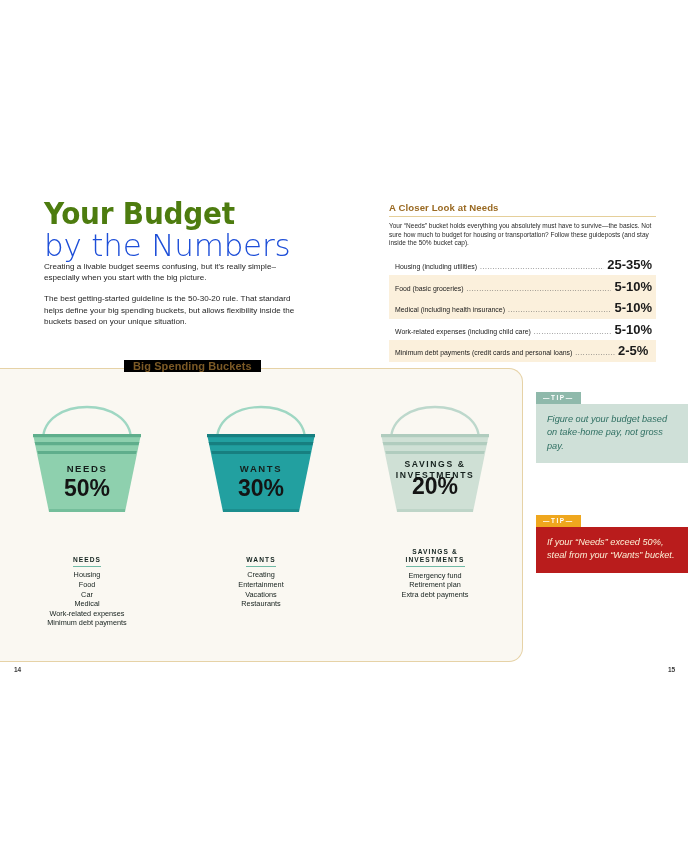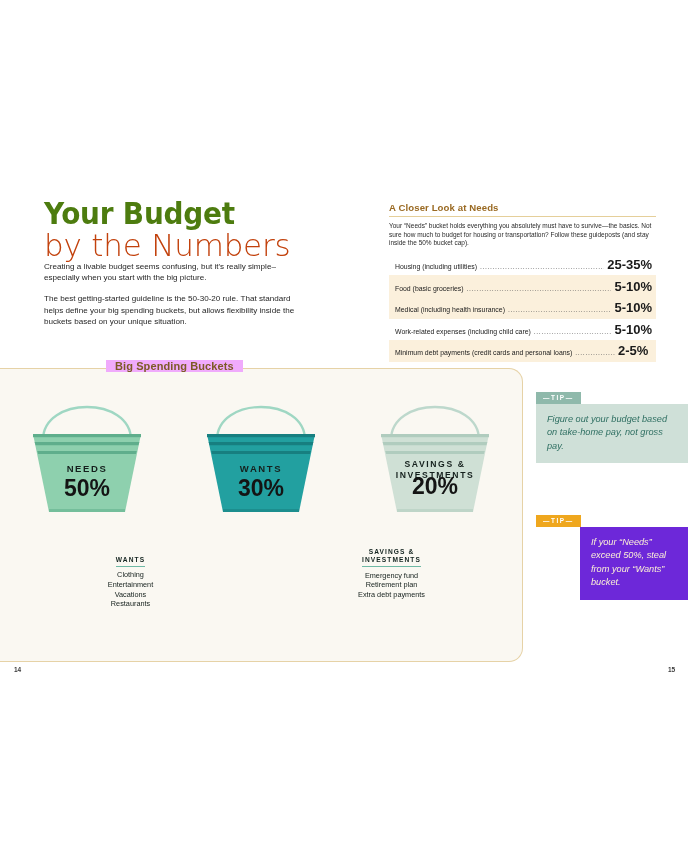--- a/index.html
+++ b/index.html
@@ -17,21 +17,21 @@
   }
   
   #title-block{position:absolute;left:44px;top:18px;width:310px;}
   .t-line1{
     font-size:31px;line-height:30px;font-weight:bold;
     color:#4d7c0f;letter-spacing:-.2px;
     font-family:"DejaVu Sans Condensed","Liberation Sans",sans-serif;
   }
   .t-line2{
     font-size:31px;line-height:34px;
-    color:#c2410c;letter-spacing:-.2px;font-weight:300;
+    color:#1d4ed8;letter-spacing:-.2px;font-weight:300;
     font-family:"DejaVu Sans","Liberation Sans",sans-serif;
   }
   #intro{position:absolute;left:44px;top:81px;width:262px;}
   #intro p{
     margin:0 0 10px 0;font-size:8.1px;line-height:11.2px;
     color:#1f1f1f;font-family:"Liberation Sans",sans-serif;
   }
   
   #closer{position:absolute;left:389px;top:22px;width:267px;}
   #closer-title{
@@ -58,22 +58,22 @@
     min-width:34px;text-align:left;
   }
   
   #buckets-panel{
     position:absolute;left:-16px;top:188px;width:538px;height:292px;
     border:1.4px solid #e6d2a6;border-left:none;
     border-radius:0 14px 14px 0;
     background:#faf8f2;
   }
   #panel-title{
-    position:absolute;left:106px;top:180px;
-    background:#f0abfc;padding:0 9px;
+    position:absolute;left:124px;top:180px;
+    background:#000000;padding:0 9px;
     font-size:11px;font-weight:bold;color:#7c5a26;
     letter-spacing:.1px;
   }
   
   #bucket-row{
     position:absolute;left:0;top:208px;width:522px;height:130px;
     display:flex;justify-content:space-around;align-items:flex-end;
   }
   .bucket-wrap{width:150px;position:relative;height:130px;}
   .bucket-svg{display:block;margin:0 auto;}
@@ -105,21 +105,21 @@
   .tip-body{
     font-size:9.2px;line-height:13.4px;
     font-style:italic;
     padding:9px 10px 10px 11px;
   }
   #tip1{left:536px;top:206px;}
   #tip1 .tip-label{background:#8fb9ab;}
   #tip1 .tip-body{background:#cfe0d8;color:#2f6f62;}
   #tip2{left:536px;top:329px;}
   #tip2 .tip-label{background:#efa71e;}
-  #tip2 .tip-body{background:#6d28d9;color:#fcf0d6;margin-left:44px;}
+  #tip2 .tip-body{background:#b91c1c;color:#fcf0d6;}
   
   .folio{
     position:absolute;font-size:6.5px;font-weight:bold;color:#3b3b3b;
   }
   #folio-left{left:14px;top:486px;}
   #folio-right{left:668px;top:486px;}
 </style>
 </head>
 <body>
 
@@ -210,22 +210,30 @@
     <path d="M5.6 54 L 110.4 54 L 109.4 57.2 L 6.6 57.2 Z" fill="#b0ccbe"></path>
     <path d="M8.2 63 L 107.8 63 L 106.8 66 L 9.2 66 Z" fill="#b0ccbe"></path>
     <rect x="20" y="121" width="76" height="3" fill="#b0ccbe" opacity=".55"></rect>
     <text x="58" y="79" text-anchor="middle" font-family="Liberation Sans, sans-serif" font-size="8.6" font-weight="bold" fill="#15201d" letter-spacing="1.6">SAVINGS &amp;</text>
           <text x="58" y="90" text-anchor="middle" font-family="Liberation Sans, sans-serif" font-size="8.6" font-weight="bold" fill="#15201d" letter-spacing="1.6">INVESTMENTS</text>
     <text x="58" y="106" text-anchor="middle" font-family="Liberation Sans, sans-serif" font-size="23" font-weight="bold" fill="#141414">20%</text>
   </svg>
       </div>
     </div>
   <div id="list-row">
+      <div class="list-col"><div class="list-head">NEEDS</div><div class="list-items">
+          <div>Housing</div>
+          <div>Food</div>
+          <div>Car</div>
+          <div>Medical</div>
+          <div>Work-related expenses</div>
+          <div>Minimum debt payments</div>
+        </div></div>
       <div class="list-col"><div class="list-head">WANTS</div><div class="list-items">
-          <div>Clothing</div>
+          <div>Creating</div>
           <div>Entertainment</div>
           <div>Vacations</div>
           <div>Restaurants</div>
         </div></div>
       <div class="list-col"><div class="list-head"><span>SAVINGS &amp;</span><br><span>INVESTMENTS</span></div><div class="list-items">
           <div>Emergency fund</div>
           <div>Retirement plan</div>
           <div>Extra debt payments</div>
         </div></div>
     </div>

